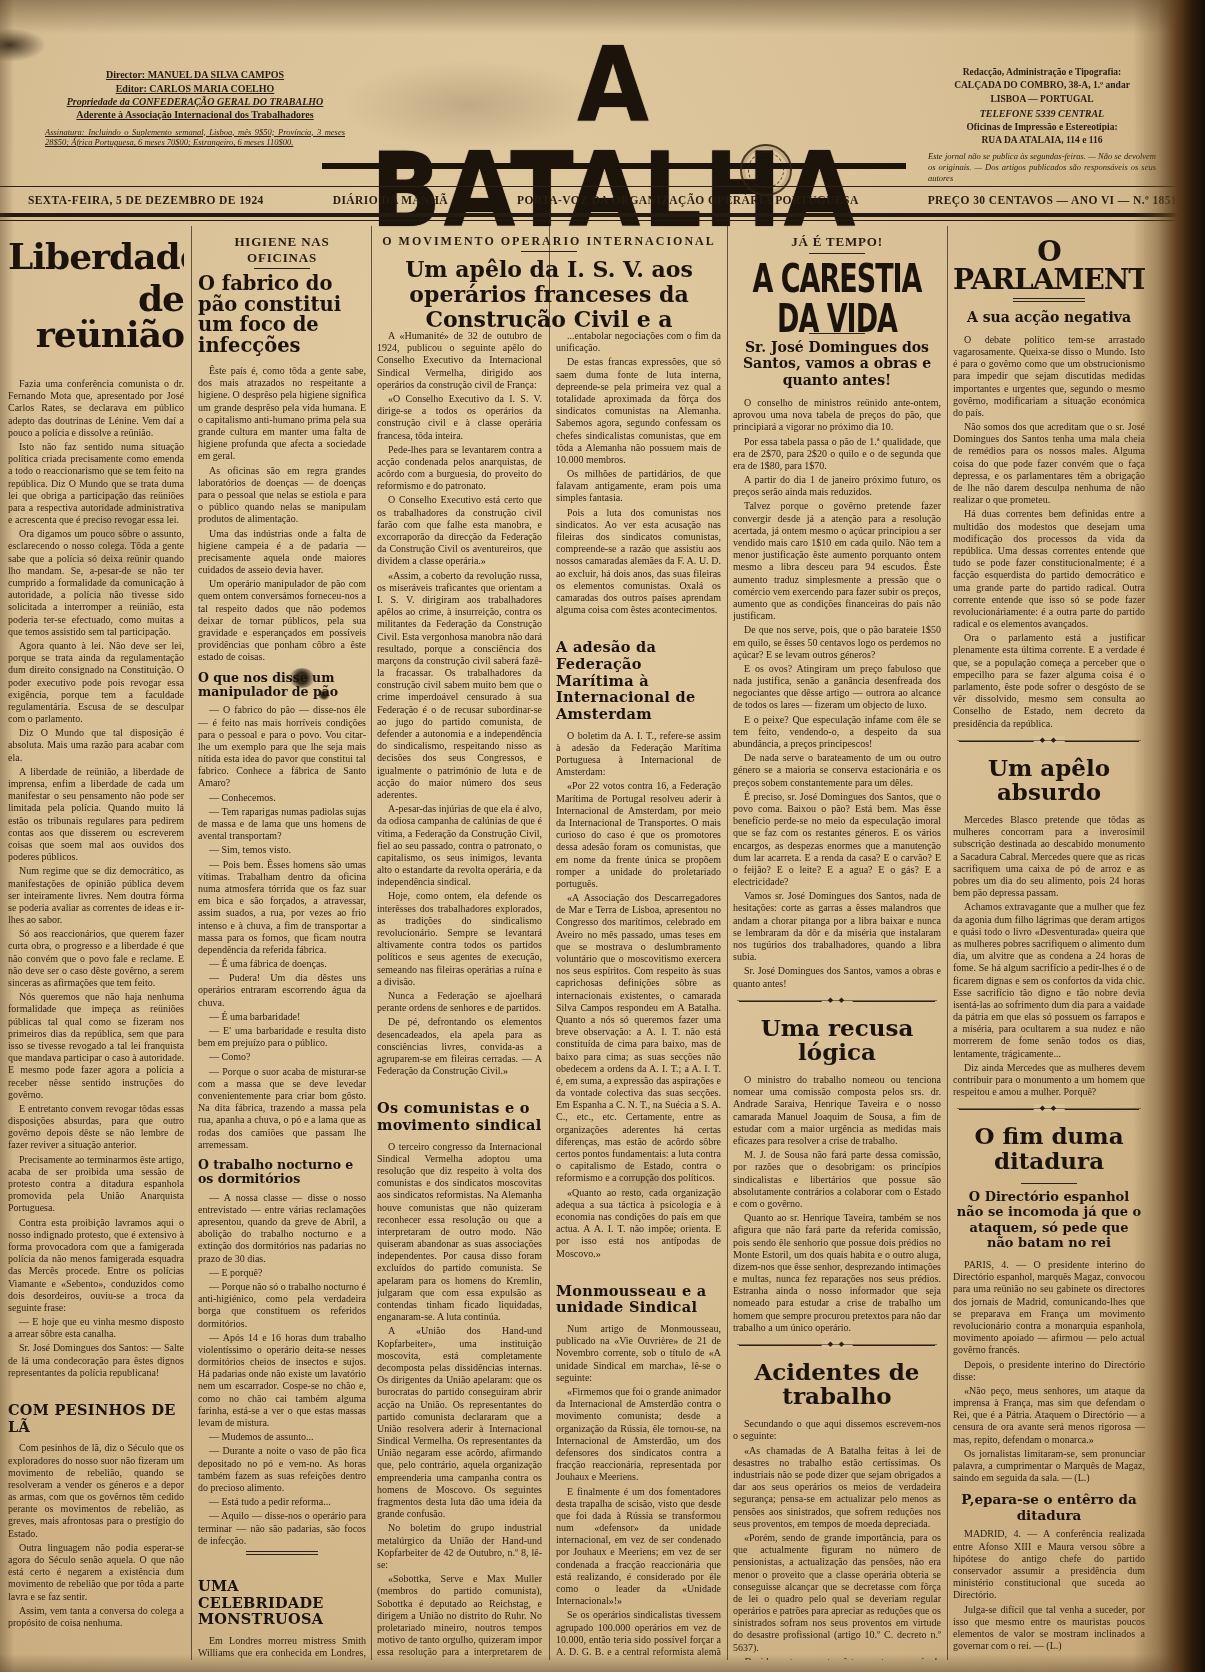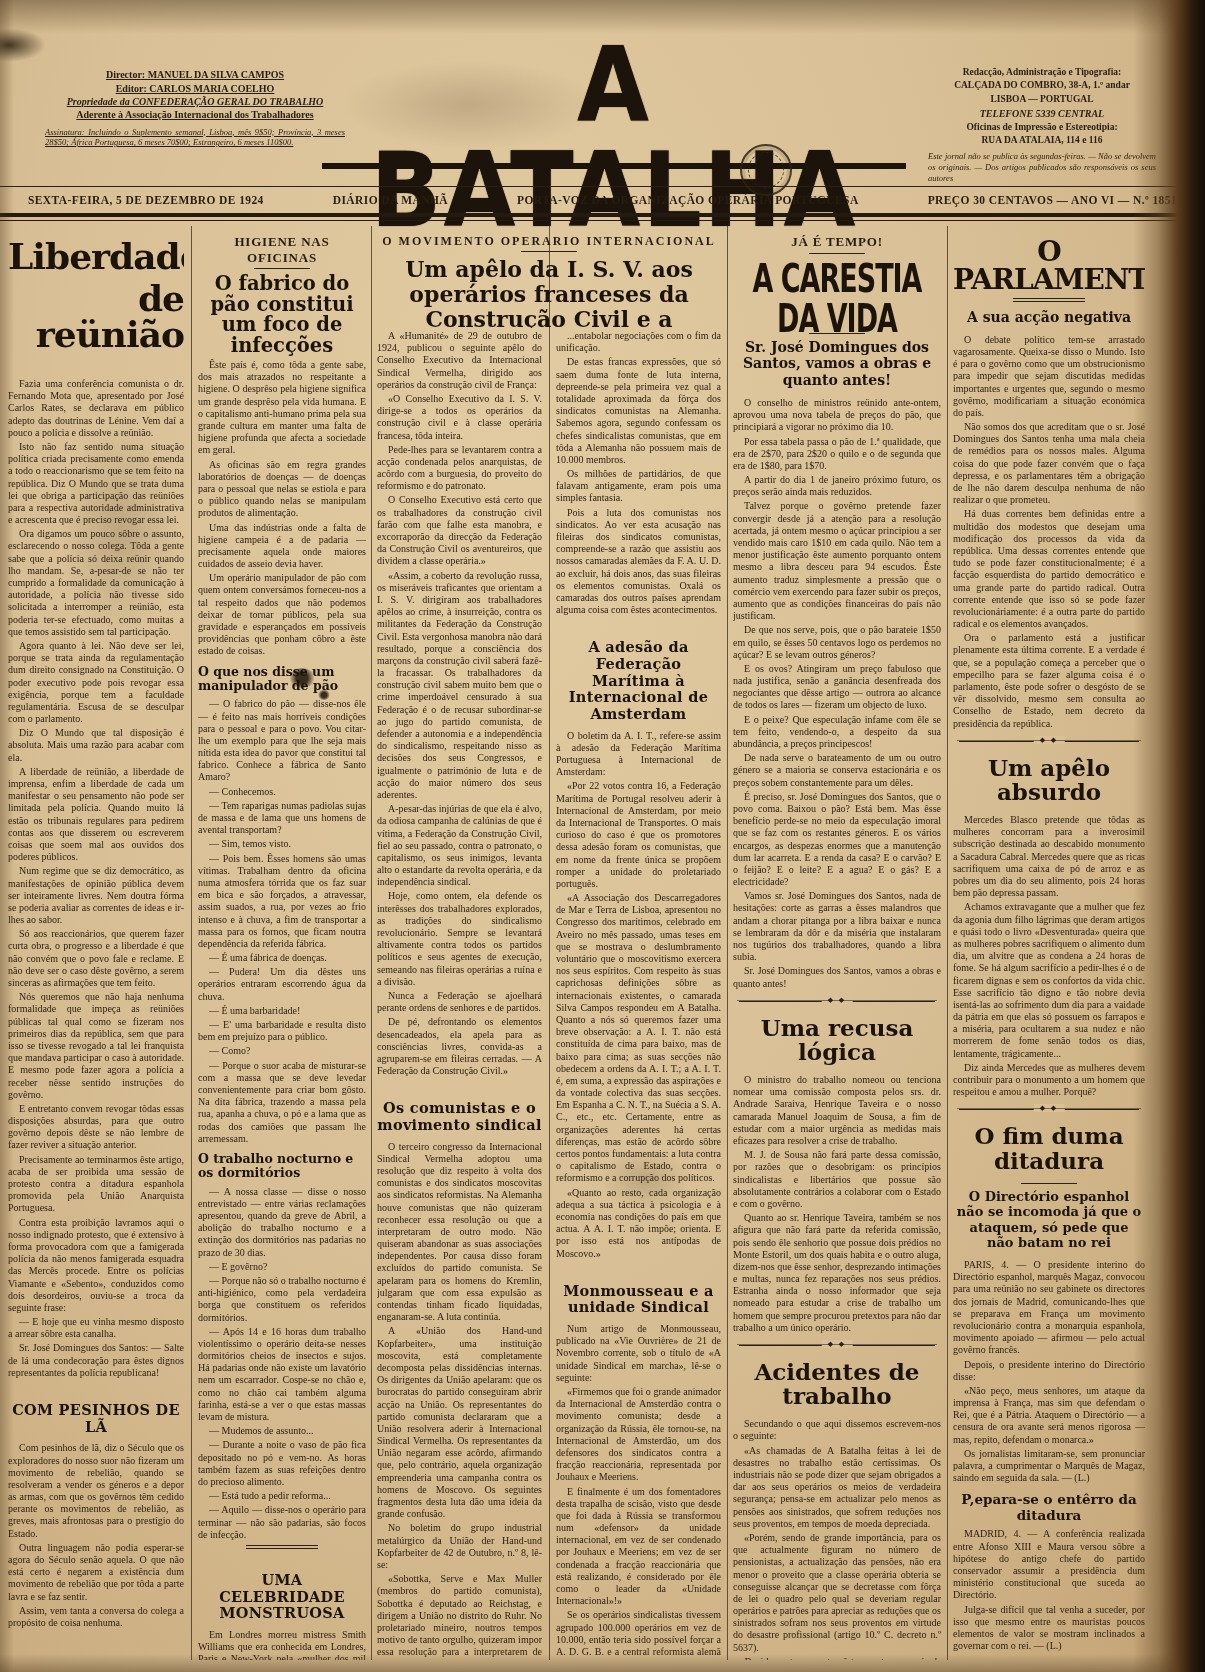--- a/index.html
+++ b/index.html
@@ -55,29 +55,29 @@
   .vrule{position:absolute;top:226px;width:1px;height:1434px;background:rgba(58,44,24,.75);}
   
   .b-p{font:10px/1.22 "Liberation Serif",serif;text-align:justify;text-indent:11px;margin:0 0 2px;}
   .b-psig{font:italic 10px/1.22 "Liberation Serif",serif;text-align:justify;text-indent:11px;margin:0 0 2px;}
   .b-display1{font:900 36px/1.0 "DejaVu Serif",serif;letter-spacing:-1px;text-align:left;margin-top:10px;color:#1c140a;}
   .b-display2{font:900 36px/1.0 "DejaVu Serif",serif;letter-spacing:-1px;text-align:right;margin:6px 0 26px;color:#1c140a;}
   .b-kicker{font:700 13px/1.2 "Liberation Serif",serif;text-align:center;letter-spacing:.8px;margin:6px 0 2px;}
   .b-kickersm{font:700 12px/1.2 "Liberation Serif",serif;text-align:center;letter-spacing:2px;margin:6px 0 2px;}
   .b-rule{border-top:1.5px solid #2a2014;width:56px;margin:3px auto 5px;}
   .b-rule2{border-top:1px solid #2a2014;border-bottom:1px solid #2a2014;height:2px;width:72px;margin:4px auto 7px;}
-  .b-hmed{font:700 19.5px/1.05 "DejaVu Serif",serif;text-align:center;margin:2px 0 3px;color:#1c140a;}
+  .b-hmed{font:700 19.5px/1.05 "DejaVu Serif",serif;text-align:left;margin:2px 0 9px;color:#1c140a;}
   .b-hmid{font:700 22px/1.12 "DejaVu Serif",serif;text-align:center;color:#1c140a;}
   .b-hcond{font:800 27px/1.0 "DejaVu Sans","Liberation Sans",sans-serif;letter-spacing:-1px;
     transform:scaleY(1.45);transform-origin:top;text-align:center;margin:4px 0 20px;color:#1c140a;}
   .b-hparl{font:900 28px/1.0 "DejaVu Serif",serif;letter-spacing:-1px;text-align:center;margin:10px 0 3px;color:#1c140a;}
   .b-subbold{font:700 14px/1.2 "DejaVu Serif",serif;text-align:center;margin:2px 2px 8px;color:#1c140a;}
   .b-subbold2{font:700 13px/1.2 "DejaVu Serif",serif;text-align:center;margin:2px 2px 8px;color:#1c140a;}
   .b-h2{font:800 23px/1.05 "DejaVu Serif",serif;text-align:center;margin:4px 0 10px;color:#1c140a;}
-  .b-h2s{font:800 14.5px/1.15 "DejaVu Serif",serif;text-align:center;letter-spacing:.3px;margin:23px 0 7px;color:#1c140a;}
+  .b-h2s{font:800 14.5px/1.15 "DejaVu Serif",serif;letter-spacing:.3px;margin:23px 0 7px;color:#1c140a;}
   .b-h3{font:800 13.5px/1.15 "DejaVu Serif",serif;text-align:center;margin:8px 0 5px;color:#1c140a;}
   .b-hsub{font:800 12.5px/1.15 "DejaVu Serif",serif;text-align:left;margin:7px 0 5px;color:#1c140a;}
   .b-fancy{position:relative;border-top:1px solid #2a2014;margin:11px 6px 14px;}
   .b-fancy::before{content:"◆ ◆";position:absolute;left:50%;top:-6px;transform:translateX(-50%);
     background:#d9c096;padding:0 6px;font-size:7px;color:#2a2014;letter-spacing:2px;}
   .b-fancy::after{content:"";position:absolute;left:-2px;right:-2px;top:-2px;border-top:1px solid rgba(42,32,20,.55);}
   .b-box{border-top:3px solid #241b10;border-bottom:3px solid #241b10;margin:12px 2px 0;padding:7px 2px;
     font:italic 800 16px/1.25 "DejaVu Serif",serif;text-align:center;color:#1c140a;}
 </style>
 </head>
@@ -157,38 +157,38 @@
       <div class="b-p">— Sim, temos visto.</div>
       <div class="b-p">— Pois bem. Êsses homens são umas vítimas. Trabalham dentro da oficina numa atmosfera tórrida que os faz suar em bica e são forçados, a atravessar, assim suados, a rua, por vezes ao frio intenso e à chuva, a fim de transportar a massa para os fornos, que ficam noutra dependência da referida fábrica.</div>
       <div class="b-p">— É uma fábrica de doenças.</div>
       <div class="b-p">— Pudera! Um dia dêstes uns operários entraram escorrendo água da chuva.</div>
       <div class="b-p">— É uma barbaridade!</div>
       <div class="b-p">— E' uma barbaridade e resulta disto bem em prejuízo para o público.</div>
       <div class="b-p">— Como?</div>
       <div class="b-p">— Porque o suor acaba de misturar-se com a massa que se deve levedar convenientemente para criar bom gôsto. Na dita fábrica, trazendo a massa pela rua, apanha a chuva, o pó e a lama que as rodas dos camiões que passam lhe arremessam.</div>
       <div class="b-hsub">O trabalho nocturno e os dormitórios</div>
       <div class="b-p">— A nossa classe — disse o nosso entrevistado — entre várias reclamações apresentou, quando da greve de Abril, a abolição do trabalho nocturno e a extinção dos dormitórios nas padarias no prazo de 30 dias.</div>
-      <div class="b-p">— E govêrno?</div>
+      <div class="b-p">— E porquê?</div>
       <div class="b-p">— Porque não só o trabalho nocturno é anti-higiénico, como pela verdadeira borga que constituem os referidos dormitórios.</div>
       <div class="b-p">— Após 14 e 16 horas dum trabalho violentíssimo o operário deita-se nesses dormitórios cheios de insectos e sujos. Há padarias onde não existe um lavatório nem um escarrador. Cospe-se no chão e, como no chão cai também alguma farinha, está-se a ver o que estas massas levam de mistura.</div>
       <div class="b-p">— Mudemos de assunto...</div>
       <div class="b-p">— Durante a noite o vaso de pão fica depositado no pó e vem-no. As horas também fazem as suas refeições dentro do precioso alimento.</div>
       <div class="b-p">— Está tudo a pedir reforma...</div>
       <div class="b-p">— Aquilo — disse-nos o operário para terminar — não são padarias, são focos de infecção.</div>
       <div class="b-rule2"></div>
       <div class="b-h2s">UMA CELEBRIDADE MONSTRUOSA</div>
       <div class="b-p">Em Londres morreu mistress Smith Williams que era conhecida em Londres, Paris e New-York pela «mulher dos mil vestidos». O telégrafo não acrescenta outros pormenores a esta celebridade. É curioso assinalar que em três capitais onde tanta mulher de nababo semi-oculta o corpo em trajes que são fortunas, ainda houvesse uma que pela sua indumentária se celebrizasse.</div>
     </div>
   <div id="midhead">
       <div class="b-kickersm">O MOVIMENTO OPERARIO INTERNACIONAL</div>
       <div class="b-rule"></div>
       <div class="b-hmid">Um apêlo da I. S. V. aos operários franceses da Construção Civil e a resposta da Federação desta classe</div>
     </div>
   <div id="col3" class="col">
-      <div class="b-p">A «Humanité» de 29 de outubro de 1924, publicou o seguinte apêlo do Conselho Executivo da Internacional Sindical Vermelha, dirigido aos operários da construção civil de França:</div>
+      <div class="b-p">A «Humanité» de 32 de outubro de 1924, publicou o seguinte apêlo do Conselho Executivo da Internacional Sindical Vermelha, dirigido aos operários da construção civil de França:</div>
       <div class="b-p">«O Conselho Executivo da I. S. V. dirige-se a todos os operários da construção civil e à classe operária francesa, tôda inteira.</div>
       <div class="b-p">Pede-lhes para se levantarem contra a acção condenada pelos anarquistas, de acôrdo com a burguesia, do proveito do reformismo e do patronato.</div>
       <div class="b-p">O Conselho Executivo está certo que os trabalhadores da construção civil farão com que falhe esta manobra, e excorraporão da direcção da Federação da Construção Civil os aventureiros, que dividem a classe operária.»</div>
       <div class="b-p">«Assim, a coberto da revolução russa, os miseráveis traficantes que orientam a I. S. V. dirigiram aos trabalhadores apêlos ao crime, à insurreição, contra os militantes da Federação da Construção Civil. Esta vergonhosa manobra não dará resultado, porque a consciência dos marçons da construção civil saberá fazê-la fracassar. Os trabalhadores da construção civil sabem muito bem que o crime imperdoável censurado à sua Federação é o de recusar subordinar-se ao jugo do partido comunista, de defender a autonomia e a independência do sindicalismo, respeitando nisso as decisões dos seus Congressos, e igualmente o património de luta e de acção do maior número dos seus aderentes.</div>
       <div class="b-p">A-pesar-das injúrias de que ela é alvo, da odiosa campanha de calúnias de que é vítima, a Federação da Construção Civil, fiel ao seu passado, contra o patronato, o capitalismo, os seus inimigos, levanta alto o estandarte da revolta operária, e da independência sindical.</div>
       <div class="b-p">Hoje, como ontem, ela defende os interêsses dos trabalhadores explorados, as tradições do sindicalismo revolucionário. Sempre se levantará altivamente contra todos os partidos políticos e seus agentes de execução, semeando nas fileiras operárias a ruína e a divisão.</div>
       <div class="b-p">Nunca a Federação se ajoelhará perante ordens de senhores e de partidos.</div>
       <div class="b-p">De pé, defrontando os elementos desencadeados, ela apela para as consciências livres, convida-as a agruparem-se em fileiras cerradas. — A Federação da Construção Civil.»</div>
       <div class="b-h2s">Os comunistas e o movimento sindical</div>
       <div class="b-p">O terceiro congresso da Internacional Sindical Vermelha adoptou uma resolução que diz respeito à volta dos comunistas e dos sindicatos moscovitas aos sindicatos reformistas. Na Alemanha houve comunistas que não quizeram reconhecer essa resolução ou que a interpretaram de outro modo. Não quiseram abandonar as suas associações independentes. Por causa disso foram excluídos do partido comunista. Se apelaram para os homens do Kremlin, julgaram que com essa expulsão as contendas tinham ficado liquidadas, enganaram-se. A luta continúa.</div>

